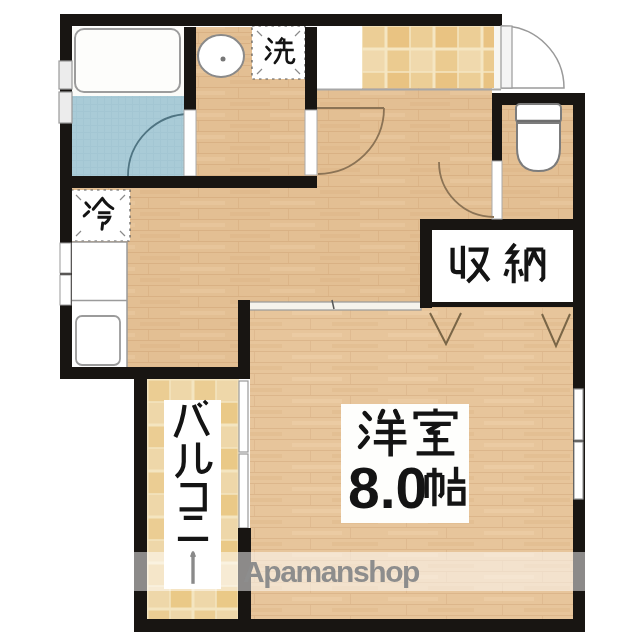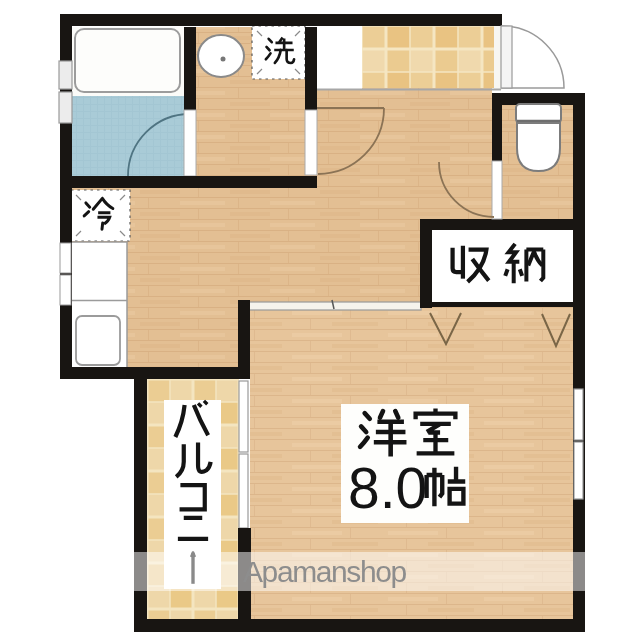--- a/index.html
+++ b/index.html
@@ -1,16 +1,16 @@
 <!DOCTYPE html>
 <html><head>
 <meta charset="utf-8">
 <style>
   html,body{margin:0;padding:0;background:#ffffff;}
-  #page{width:640px;height:640px;position:relative;background:#ffffff;font-family:"Liberation Sans",sans-serif;}
+  #page{width:640px;height:640px;position:relative;background:#ffffff;font-family:"Liberation Sans",sans-serif;font-weight:bold;}
 </style>
 </head>
 <body>
 <div id="page">
 <svg width="640" height="640" viewBox="0 0 640 640">
 <defs>
   <pattern id="wood" width="90" height="22" patternUnits="userSpaceOnUse">
     <rect width="90" height="22" fill="#e3bf93"></rect>
     <rect x="0" y="10" width="90" height="1" fill="#d9b184"></rect>
     <rect x="0" y="21" width="90" height="1" fill="#d9b184"></rect>

